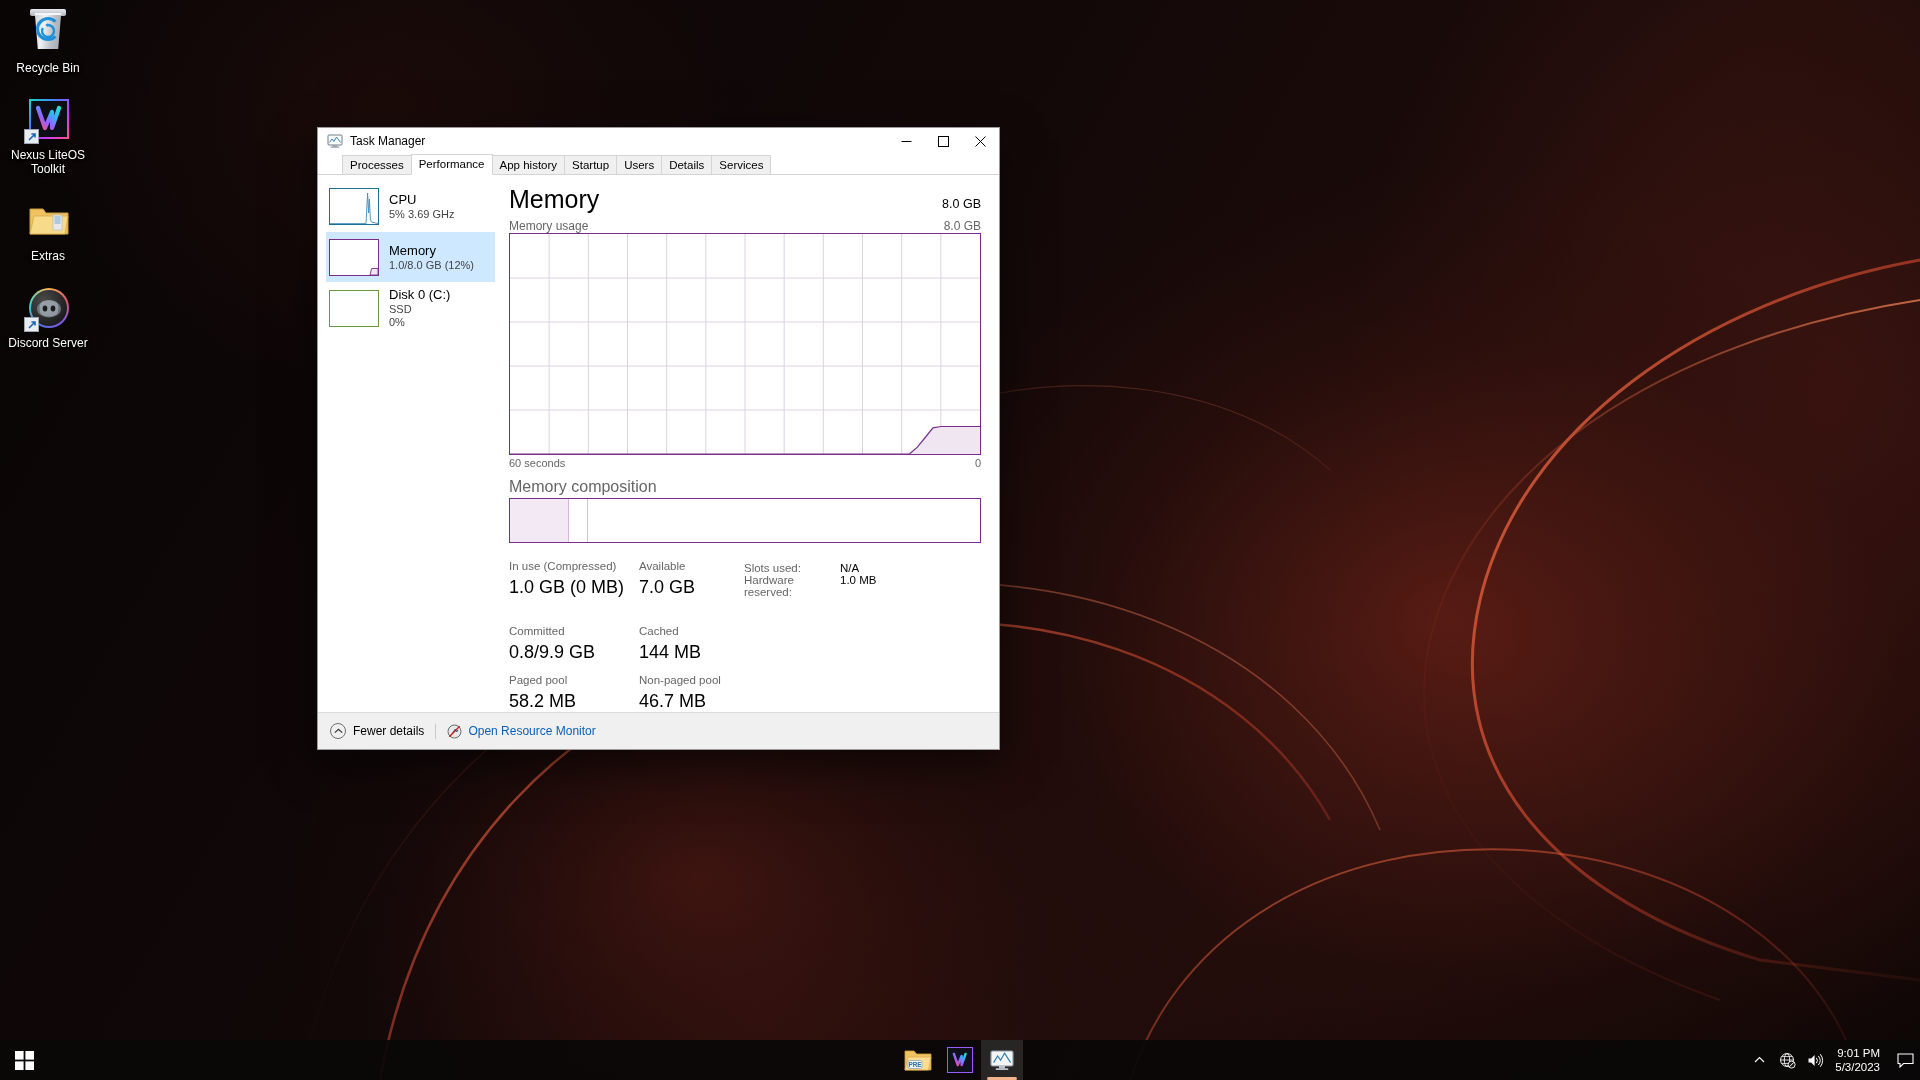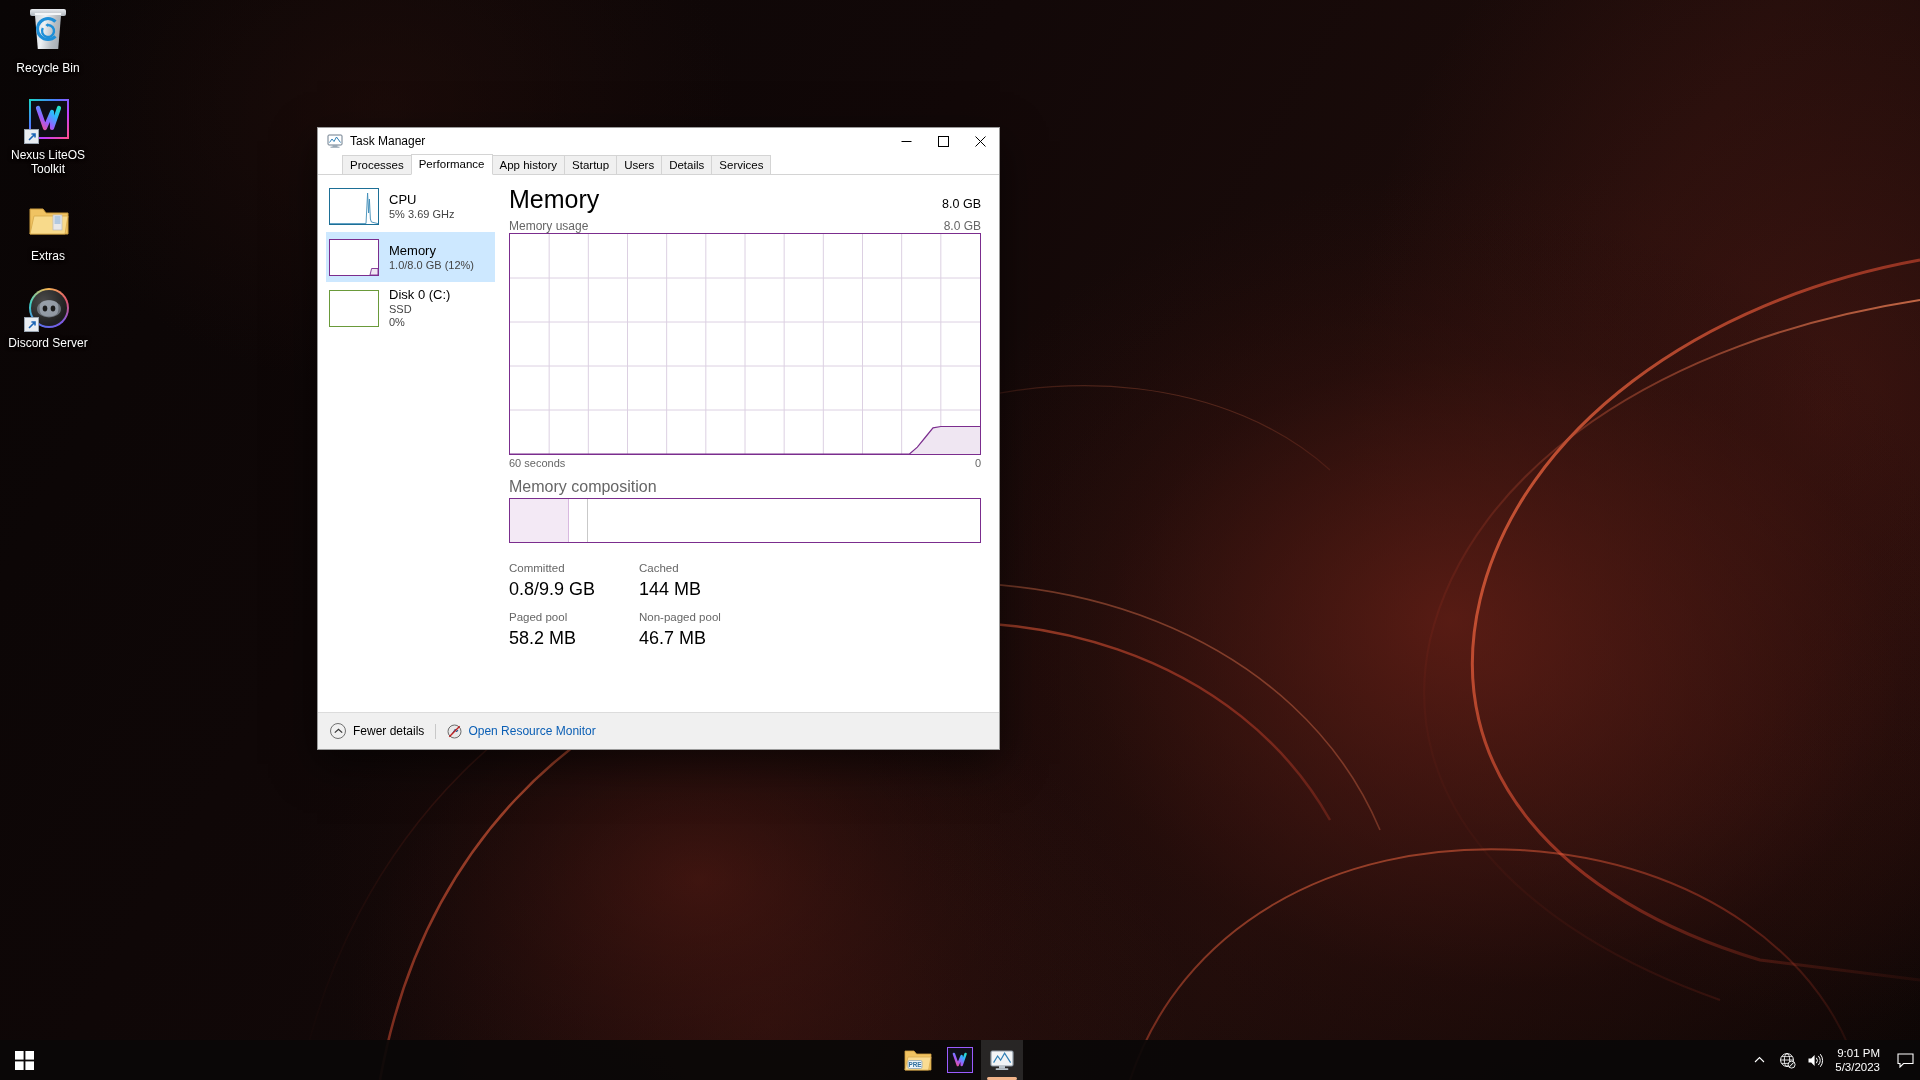--- a/index.html
+++ b/index.html
@@ -411,22 +411,42 @@
       </div>
 
       <div class="comp-lbl">Memory composition</div>
       <div class="comp-bar">
         <div class="comp-seg" style="width:12.5%;background:#f3e9f5;border-right:1px solid #d8b8e0;"></div>
         <div class="comp-seg" style="width:4.2%;background:#ffffff;border-right:1px solid #c9c9c9;"></div>
         <div class="comp-seg" style="flex:1;background:#ffffff;"></div>
       </div>
 
       <div class="stats">
-
-        <div class="stat-grid" style="margin-top:18px">
+        <div class="stat-grid">
+          <div class="stat-col" style="width:130px">
+            <div class="stat-lbl">In use (Compressed)</div>
+            <div class="stat-val">1.0 GB (0 MB)</div>
+          </div>
+          <div class="stat-col" style="width:105px">
+            <div class="stat-lbl">Available</div>
+            <div class="stat-val">7.0 GB</div>
+          </div>
+          <div class="stat-rows" style="padding-top:1px">
+            <div class="kv-row">
+              <div class="kv-k">Slots used:</div>
+              <div class="kv-v">N/A</div>
+            </div>
+            <div class="kv-row">
+              <div class="kv-k">Hardware reserved:</div>
+              <div class="kv-v">1.0 MB</div>
+            </div>
+          </div>
+        </div>
+
+        <div class="stat-grid" style="margin-top:24px">
           <div class="stat-col" style="width:130px">
             <div class="stat-lbl">Committed</div>
             <div class="stat-val">0.8/9.9 GB</div>
           </div>
           <div class="stat-col" style="width:105px">
             <div class="stat-lbl">Cached</div>
             <div class="stat-val">144 MB</div>
           </div>
         </div>
 

